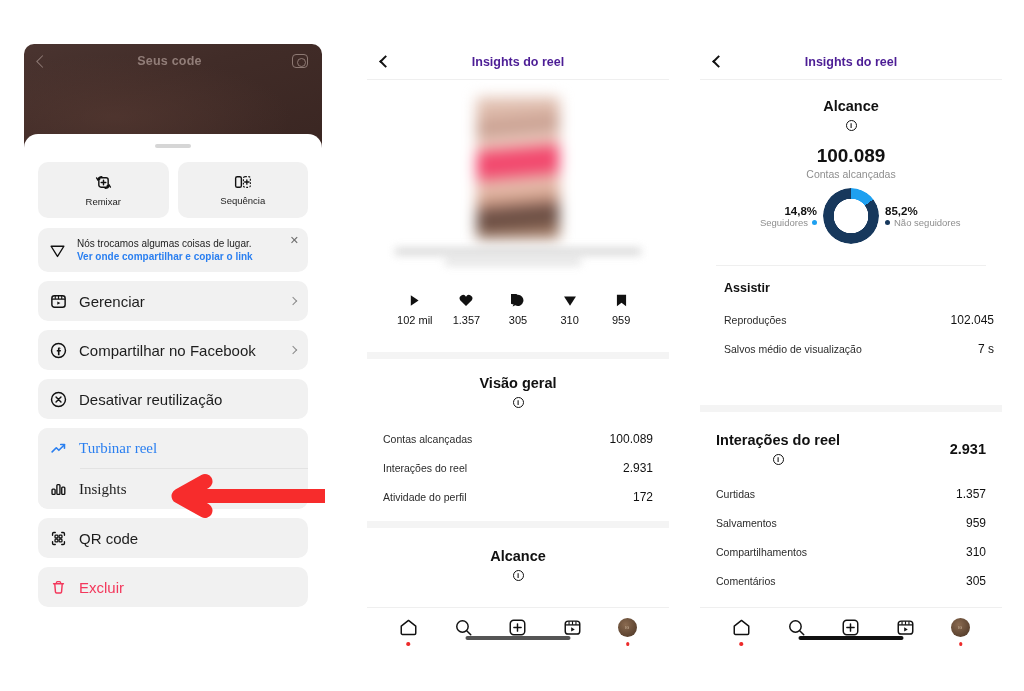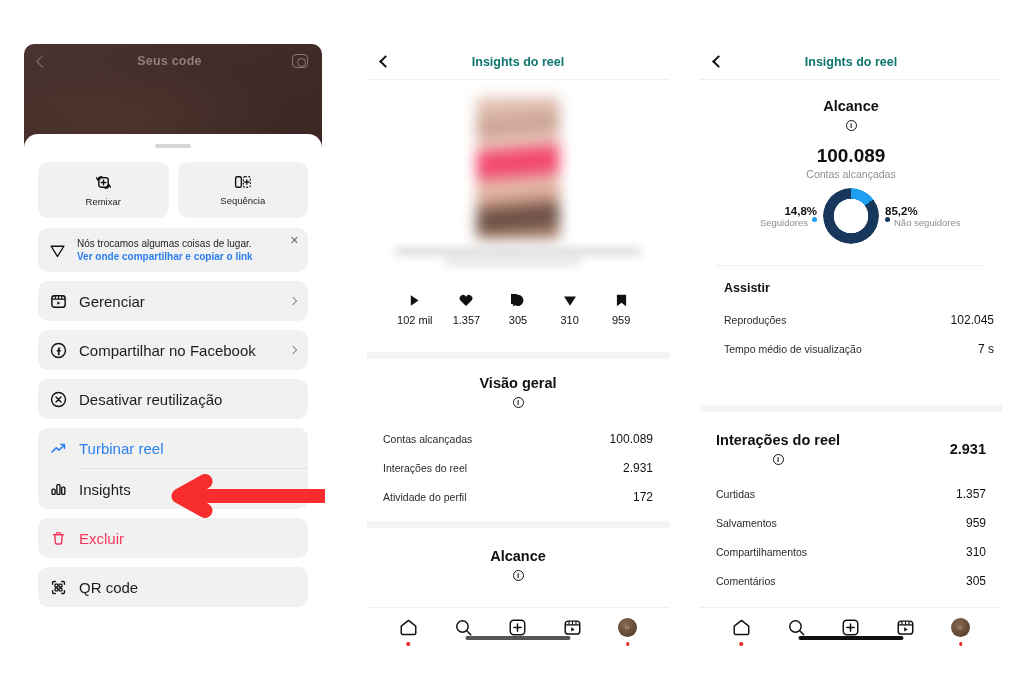--- a/index.html
+++ b/index.html
@@ -65,39 +65,39 @@
   .row {
     margin: 9px 14px 0; background:#f1f1f1; border-radius:10px; height:40px;
     display:flex; align-items:center; gap:12px; padding: 0 12px; position:relative;
   }
   .row-lab { font-size:15px; color:#1d1d1d; flex:1; }
   .row-lab.blue { color:#2a7ff0; }
   .row-lab.red  { color:#f3385c; }
   .chev-r { width:6px; height:6px; border-top:1.5px solid #8a8a8a; border-right:1.5px solid #8a8a8a;
             transform: rotate(45deg); }
   .group { margin: 9px 14px 0; background:#f1f1f1; border-radius:10px; overflow:hidden; }
-  .group .row { margin:0; border-radius:0; }
+  .group .row { margin:0; border-radius:0;font-family:Liberation Serif, serif; }
   .group .sep { height:1px; background:#e3e3e3; margin-left:42px; }
 
   .home-ind { position:absolute; left:50%; transform:translateX(-50%); height:4px; border-radius:3px; }
   .hi-dark  { background:#111; }
   .hi-gray  { background:#555; }
 
   
   .arrow { position:absolute; left:165px; top:470px; width:160px; height:56px; z-index:20; }
 
   
   .ig-header {
     position:absolute; left:0; top:44px; width:100%; height:36px;
     display:flex; align-items:center; padding: 0 14px; background:#fff;
     border-bottom:1px solid #efefef;
   }
   .chev-back { width:9px; height:9px; border-left:2px solid #111; border-bottom:2px solid #111;
                transform: rotate(45deg); }
-  .ig-title { flex:1; text-align:center; font-size:12.5px; font-weight:700; color:#0f766e;
+  .ig-title { flex:1; text-align:center; font-size:12.5px; font-weight:700; color:#4c1d95;
               margin-left:-9px; }
 
   .thumb {
     position:absolute; left:50%; transform:translateX(-50%); top:97px;
     width:83px; height:142px; border-radius:2px;
     background: linear-gradient(175deg,
       #e6c9bb 0%, #dbb6a6 14%, #c49a8c 22%,
       #efd2c4 33%, #f2476d 40%, #f2476d 52%,
       #e8c4b4 60%, #d8a590 70%, #5a4038 82%, #b98f75 100%);
     filter: blur(7px);
@@ -131,21 +131,21 @@
   .kv-v { font-size:12px; color:#111; }
 
   .big-val { font-size:14.5px; font-weight:700; color:#111; }
 
   
   .donut-wrap { position:relative; display:flex; align-items:center; justify-content:center; gap:0; }
   .donut { width:56px; height:56px; border-radius:50%; }
   .legend-l { text-align:right; }
   .legend-r { text-align:left; }
   .leg-pct { font-size:11.5px; font-weight:700; color:#111; }
-  .leg-lab { font-size:9.5px; color:#8e8e8e; display:flex; gap:4px; }
+  .leg-lab { font-size:9.5px; color:#8e8e8e; display:flex; align-items:center; gap:4px; }
   .dot { width:5px; height:5px; border-radius:50%; display:inline-block; }
 
   .reach-num { font-size:19px; font-weight:700; color:#111; text-align:center; }
   .reach-sub { font-size:10.5px; color:#8e8e8e; text-align:center; margin-top:1px; }
 
   .hr { height:1px; background:#efefef; }
 
   
   .navbar {
     position:absolute; left:0; bottom:44px; width:100%; height:40px;
@@ -253,36 +253,36 @@
             <rect x="2.4" y="9.5" width="3.6" height="6.3" rx="1" fill="none" stroke="#111" stroke-width="1.6"></rect>
             <rect x="8.1" y="4.2" width="3.6" height="11.6" rx="1" fill="none" stroke="#111" stroke-width="1.6"></rect>
             <rect x="13.8" y="7.2" width="3.6" height="8.6" rx="1" fill="none" stroke="#111" stroke-width="1.6"></rect>
           </svg>
           <div class="row-lab">Insights</div>
         </div>
       </div>
 
       <div class="row">
         <svg width="17" height="17" viewBox="0 0 20 20">
-          <path d="M4.2 5.6h11.6" stroke="#f3385c" stroke-width="1.7" stroke-linecap="round"></path>
-          <path d="M7.6 5.6V4.2c0-.6.5-1.1 1.1-1.1h2.6c.6 0 1.1.5 1.1 1.1v1.4" fill="none" stroke="#f3385c" stroke-width="1.6"></path>
-          <path d="M5.6 5.6l.8 9.6c.05.8.6 1.3 1.35 1.3h4.5c.75 0 1.3-.5 1.35-1.3l.8-9.6" fill="none" stroke="#f3385c" stroke-width="1.7" stroke-linejoin="round"></path>
-        </svg>
-        <div class="row-lab red">Excluir</div>
-      </div>
-
-      <div class="row">
-        <svg width="17" height="17" viewBox="0 0 20 20">
           <path d="M3 6.2V4.4c0-.8.6-1.4 1.4-1.4h1.8M17 6.2V4.4c0-.8-.6-1.4-1.4-1.4h-1.8M3 13.8v1.8c0 .8.6 1.4 1.4 1.4h1.8M17 13.8v1.8c0 .8-.6 1.4-1.4 1.4h-1.8" fill="none" stroke="#111" stroke-width="1.6" stroke-linecap="round"></path>
           <rect x="5.9" y="6" width="3.4" height="3.4" rx="1" fill="none" stroke="#111" stroke-width="1.5"></rect>
           <rect x="10.7" y="6" width="3.4" height="3.4" rx="1" fill="none" stroke="#111" stroke-width="1.5"></rect>
           <rect x="5.9" y="10.7" width="3.4" height="3.4" rx="1" fill="none" stroke="#111" stroke-width="1.5"></rect>
           <rect x="10.7" y="10.7" width="3.4" height="3.4" rx="1" fill="none" stroke="#111" stroke-width="1.5"></rect>
         </svg>
         <div class="row-lab">QR code</div>
+      </div>
+
+      <div class="row">
+        <svg width="17" height="17" viewBox="0 0 20 20">
+          <path d="M4.2 5.6h11.6" stroke="#f3385c" stroke-width="1.7" stroke-linecap="round"></path>
+          <path d="M7.6 5.6V4.2c0-.6.5-1.1 1.1-1.1h2.6c.6 0 1.1.5 1.1 1.1v1.4" fill="none" stroke="#f3385c" stroke-width="1.6"></path>
+          <path d="M5.6 5.6l.8 9.6c.05.8.6 1.3 1.35 1.3h4.5c.75 0 1.3-.5 1.35-1.3l.8-9.6" fill="none" stroke="#f3385c" stroke-width="1.7" stroke-linejoin="round"></path>
+        </svg>
+        <div class="row-lab red">Excluir</div>
       </div>
     </div>
 
     <div class="home-ind hi-dark" style="bottom:54px; width:105px;"></div>
   </div>
 
   <svg class="arrow" viewBox="0 0 160 56">
     <g fill="#F72C2C">
       <path d="M40 11.5 L14 26 L40 40.5" fill="none" stroke="#F72C2C" stroke-width="15" stroke-linecap="round" stroke-linejoin="round"></path>
       <rect x="20" y="19" width="142" height="14" rx="2"></rect>
@@ -440,21 +440,21 @@
     <div class="hr" style="position:absolute; top:265px; left:16px; right:16px;"></div>
 
     <div style="position:absolute; left:8px; top:281px; width:100%; padding:0 16px;">
       <div class="sect-title sm">Assistir</div>
       <div style="margin-top:10px;">
         <div class="kv">
           <div class="kv-k">Reproduções</div>
           <div class="kv-v">102.045</div>
         </div>
         <div class="kv">
-          <div class="kv-k">Tempo médio de visualização</div>
+          <div class="kv-k">Salvos médio de visualização</div>
           <div class="kv-v">7 s</div>
         </div>
       </div>
     </div>
 
     <div class="sect-gap" style="top:405px;"></div>
 
     <div style="position:absolute; left:0; top:432px; width:100%; padding:0 16px;">
       <div style="display:flex; align-items:center; justify-content:space-between;">
         <div class="sect-head">

